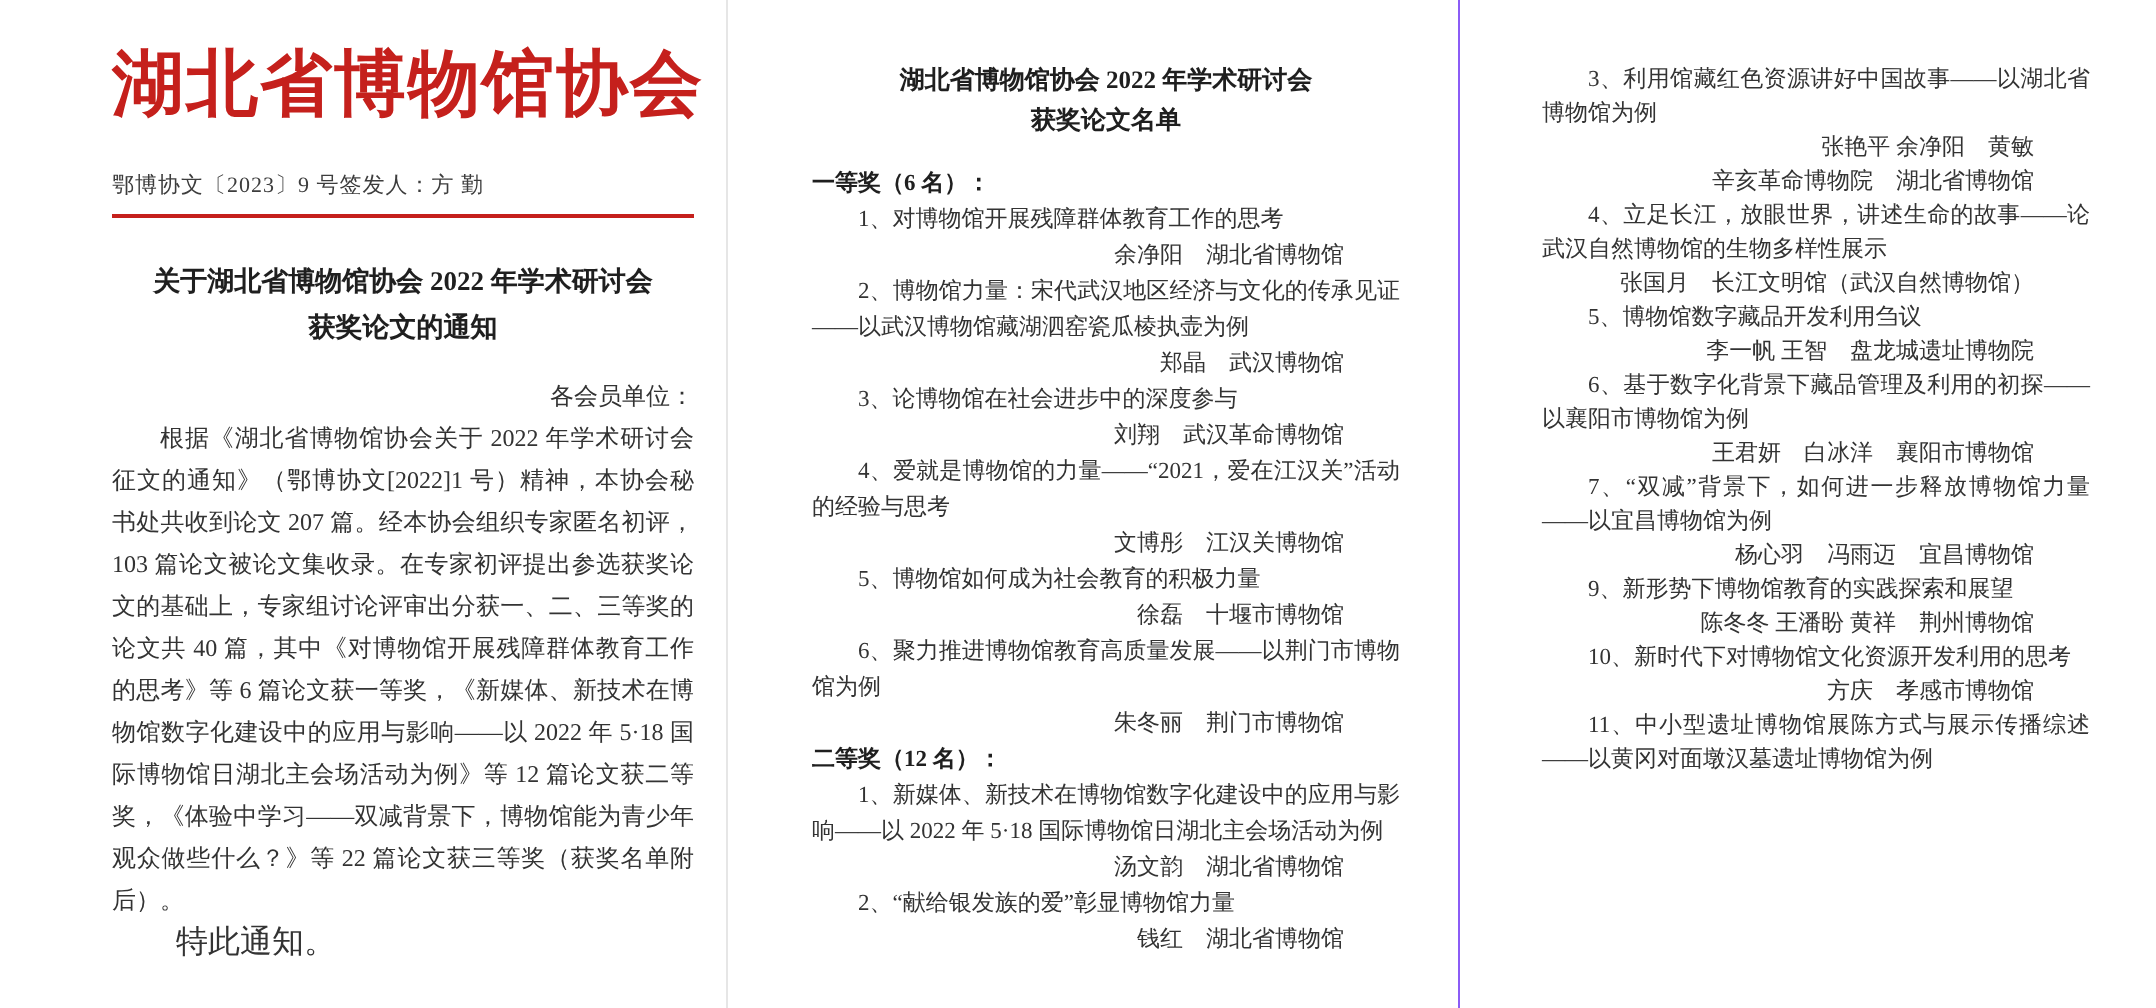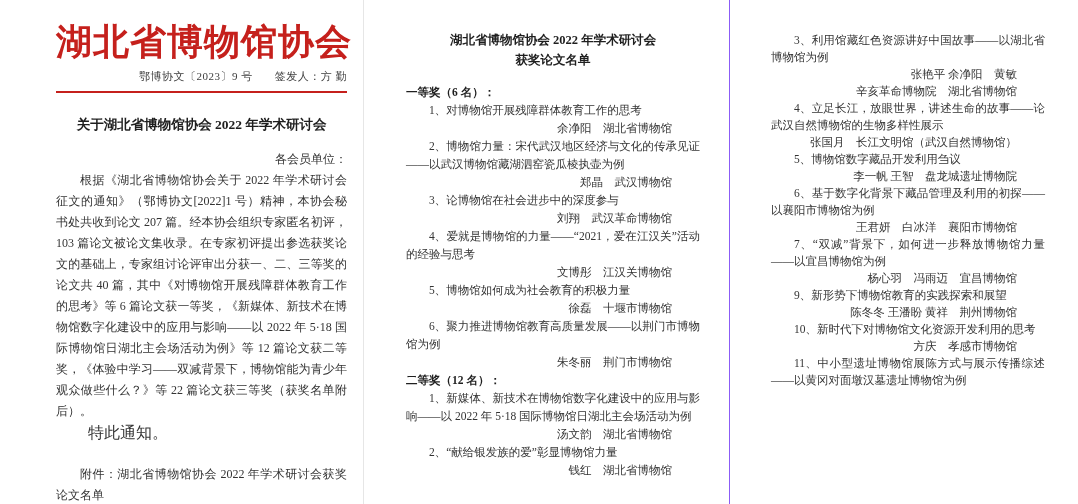--- a/index.html
+++ b/index.html
@@ -28,22 +28,22 @@
   .scan-mark-red { position:absolute; left:0; top:18px; width:2px; height:7px; background:#c5201c; }
   .edge-line { position:absolute; left:4px; top:0; width:1px; height:150px; background:#dcdcdc; }
 
   
   .p1-inner { padding: 22px 16px 0 56px; }
   .org-title {
     font-size: 36px; font-weight: bold; text-align: center;
     letter-spacing: 1px; white-space: nowrap; line-height: 40px;
   }
   .docnum-row {
-    display: flex; justify-content: flex-end;
-    margin-top: 7px; font-size: 11px; color: #3d3d3d; letter-spacing: .5px; gap: 22px;
+    display: flex; justify-content: flex-start;
+    margin-top: 23px; font-size: 11px; color: #3d3d3d; letter-spacing: .5px;
   }
   .red-rule { height: 2px; margin-top: 7px; }
   .notice-title {
     margin-top: 20px; text-align: center; font-weight: bold;
     font-size: 13.5px; line-height: 23px; color: #1f1f1f;
   }
   .salutation { margin-top: 13px; font-size: 12px; line-height: 21px; color: #333; text-align: right; }
   .body-para {
     font-size: 12px; line-height: 21px; text-indent: 2em;
     text-align: justify; color: #333;
@@ -78,20 +78,21 @@
   <section class="page page1">
     <div class="p1-inner">
       <h1 class="org-title" style="color: rgb(197, 32, 28);">湖北省博物馆协会</h1>
       <div class="docnum-row">
         <span>鄂博协文〔2023〕9 号</span>
         <span>签发人：方 勤</span>
       </div>
       <div class="red-rule" style="background: rgb(197, 32, 28);"></div>
       <div class="notice-title">
         <div>关于湖北省博物馆协会 2022 年学术研讨会</div>
+        <div>获奖论文的通知</div>
       </div>
       <p class="salutation">各会员单位：</p>
       <p class="body-para">根据《湖北省博物馆协会关于 2022 年学术研讨会征文的通知》（鄂博协文[2022]1 号）精神，本协会秘书处共收到论文 207 篇。经本协会组织专家匿名初评，103 篇论文被论文集收录。在专家初评提出参选获奖论文的基础上，专家组讨论评审出分获一、二、三等奖的论文共 40 篇，其中《对博物馆开展残障群体教育工作的思考》等 6 篇论文获一等奖，《新媒体、新技术在博物馆数字化建设中的应用与影响——以 2022 年 5·18 国际博物馆日湖北主会场活动为例》等 12 篇论文获二等奖，《体验中学习——双减背景下，博物馆能为青少年观众做些什么？》等 22 篇论文获三等奖（获奖名单附后）。</p>
       <p class="closing">特此通知。</p>
       <p class="attachment">附件：湖北省博物馆协会 2022 年学术研讨会获奖论文名单</p>
     </div>
   </section>
 
   <section class="page page2">
     <div class="p2-inner">

